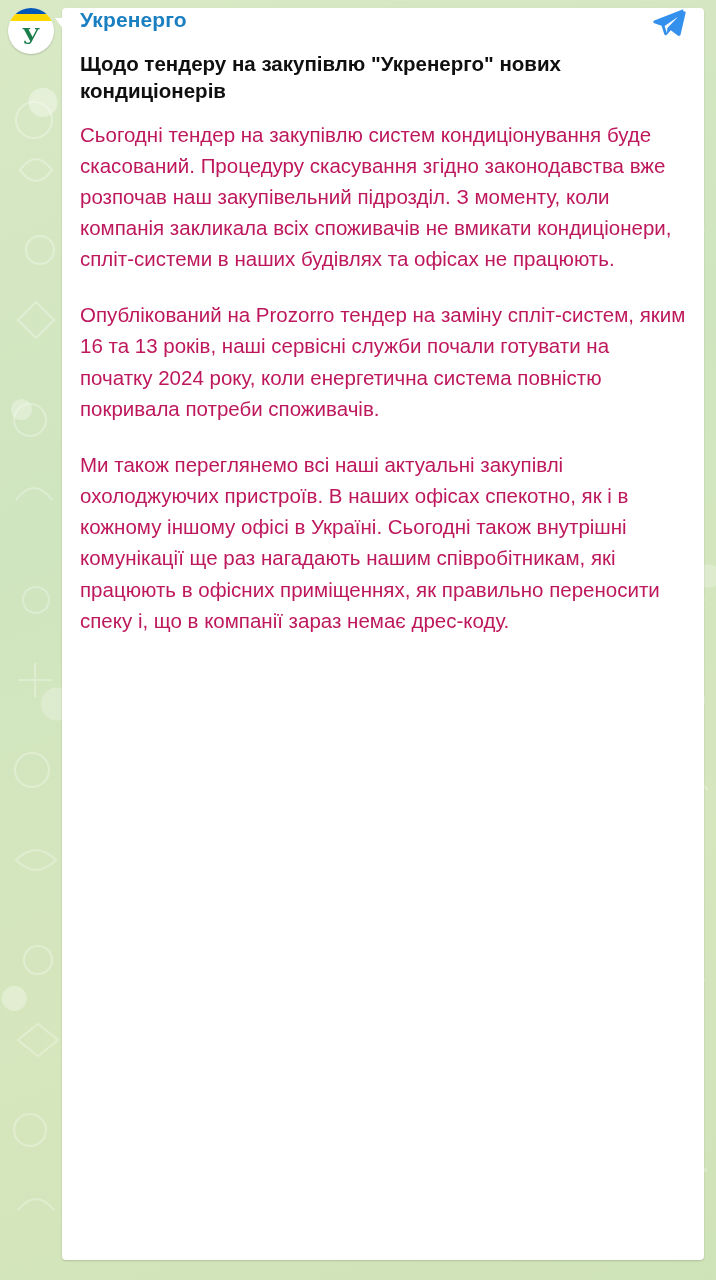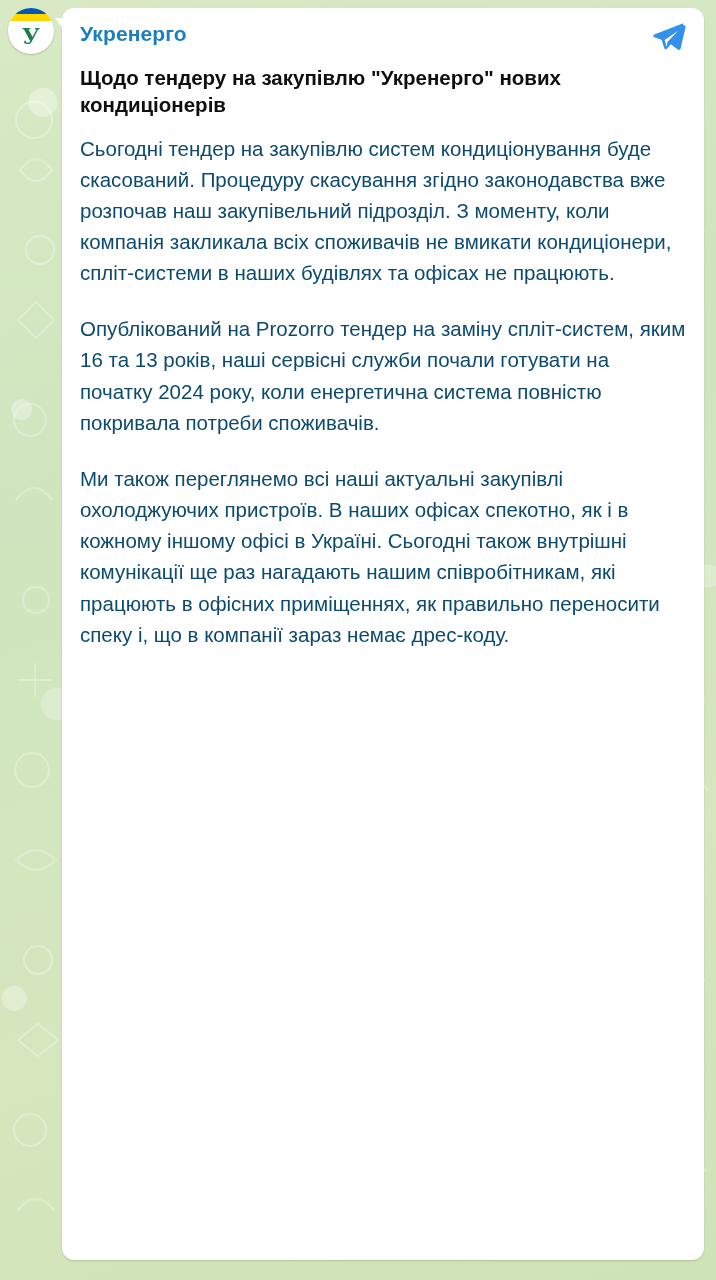--- a/index.html
+++ b/index.html
@@ -85,23 +85,23 @@
     font-weight: 700;
     font-family: "DejaVu Serif", serif;
     line-height: 1;
   }
 
   
   .bubble {
     position: relative;
     flex: 1 1 auto;
     background: #ffffff;
-    border-radius: 12px;
+    border-radius: 4px;
     box-shadow: 0 1px 2px rgba(0,0,0,0.16);
-    padding: 14px 18px 18px 18px;
+    padding: 0 18px 18px 18px;
     min-height: 1252px;
     box-sizing: border-box;
   }
   .bubble::after {
     content: "";
     position: absolute;
     left: -7px;
     top: 10px;
     width: 0;
     height: 0;
@@ -137,21 +137,21 @@
     font-size: 20.5px;
     font-weight: 700;
     line-height: 1.33;
     color: #0f0f0f;
   }
 
   .post-body {
     margin-top: 14px;
     font-size: 20.5px;
     line-height: 1.52;
-    color: #0c4a6e;
+    color: #be185d;
   }
   .post-body p {
     margin: 0 0 25px 0;
   }
   .post-body p:last-child {
     margin-bottom: 16px;
   }
 </style>
 </head>
 <body>

